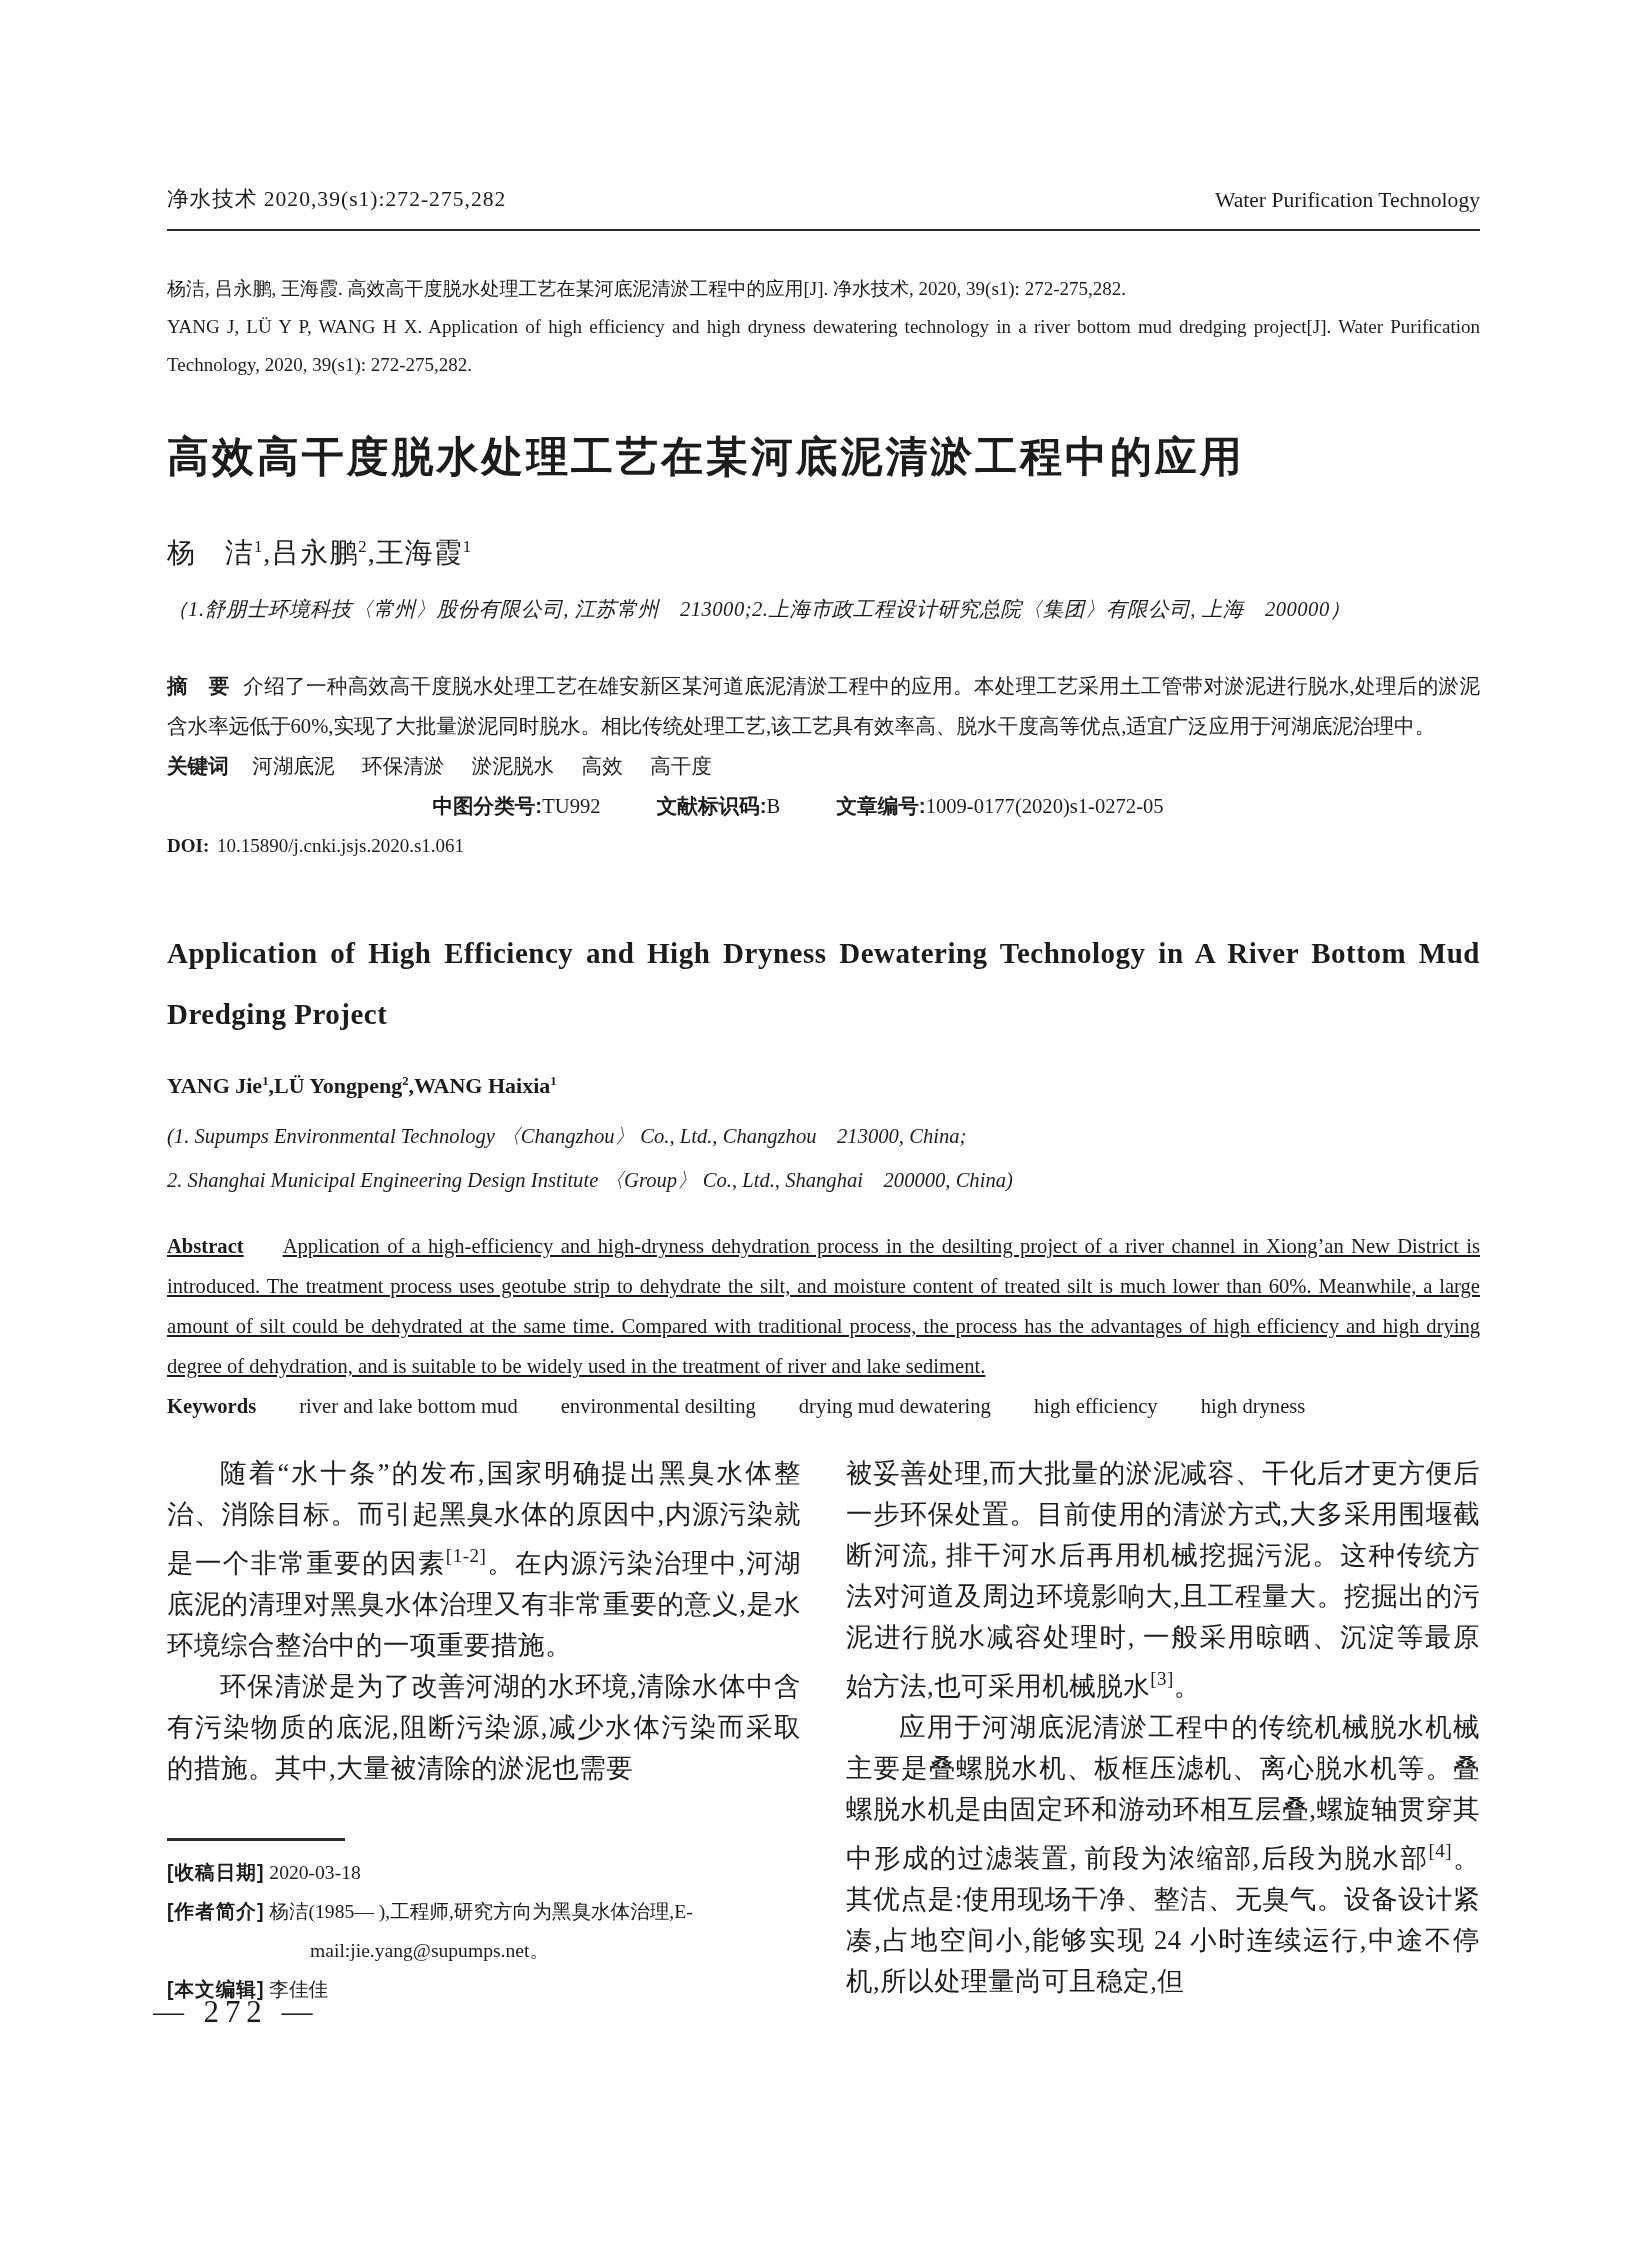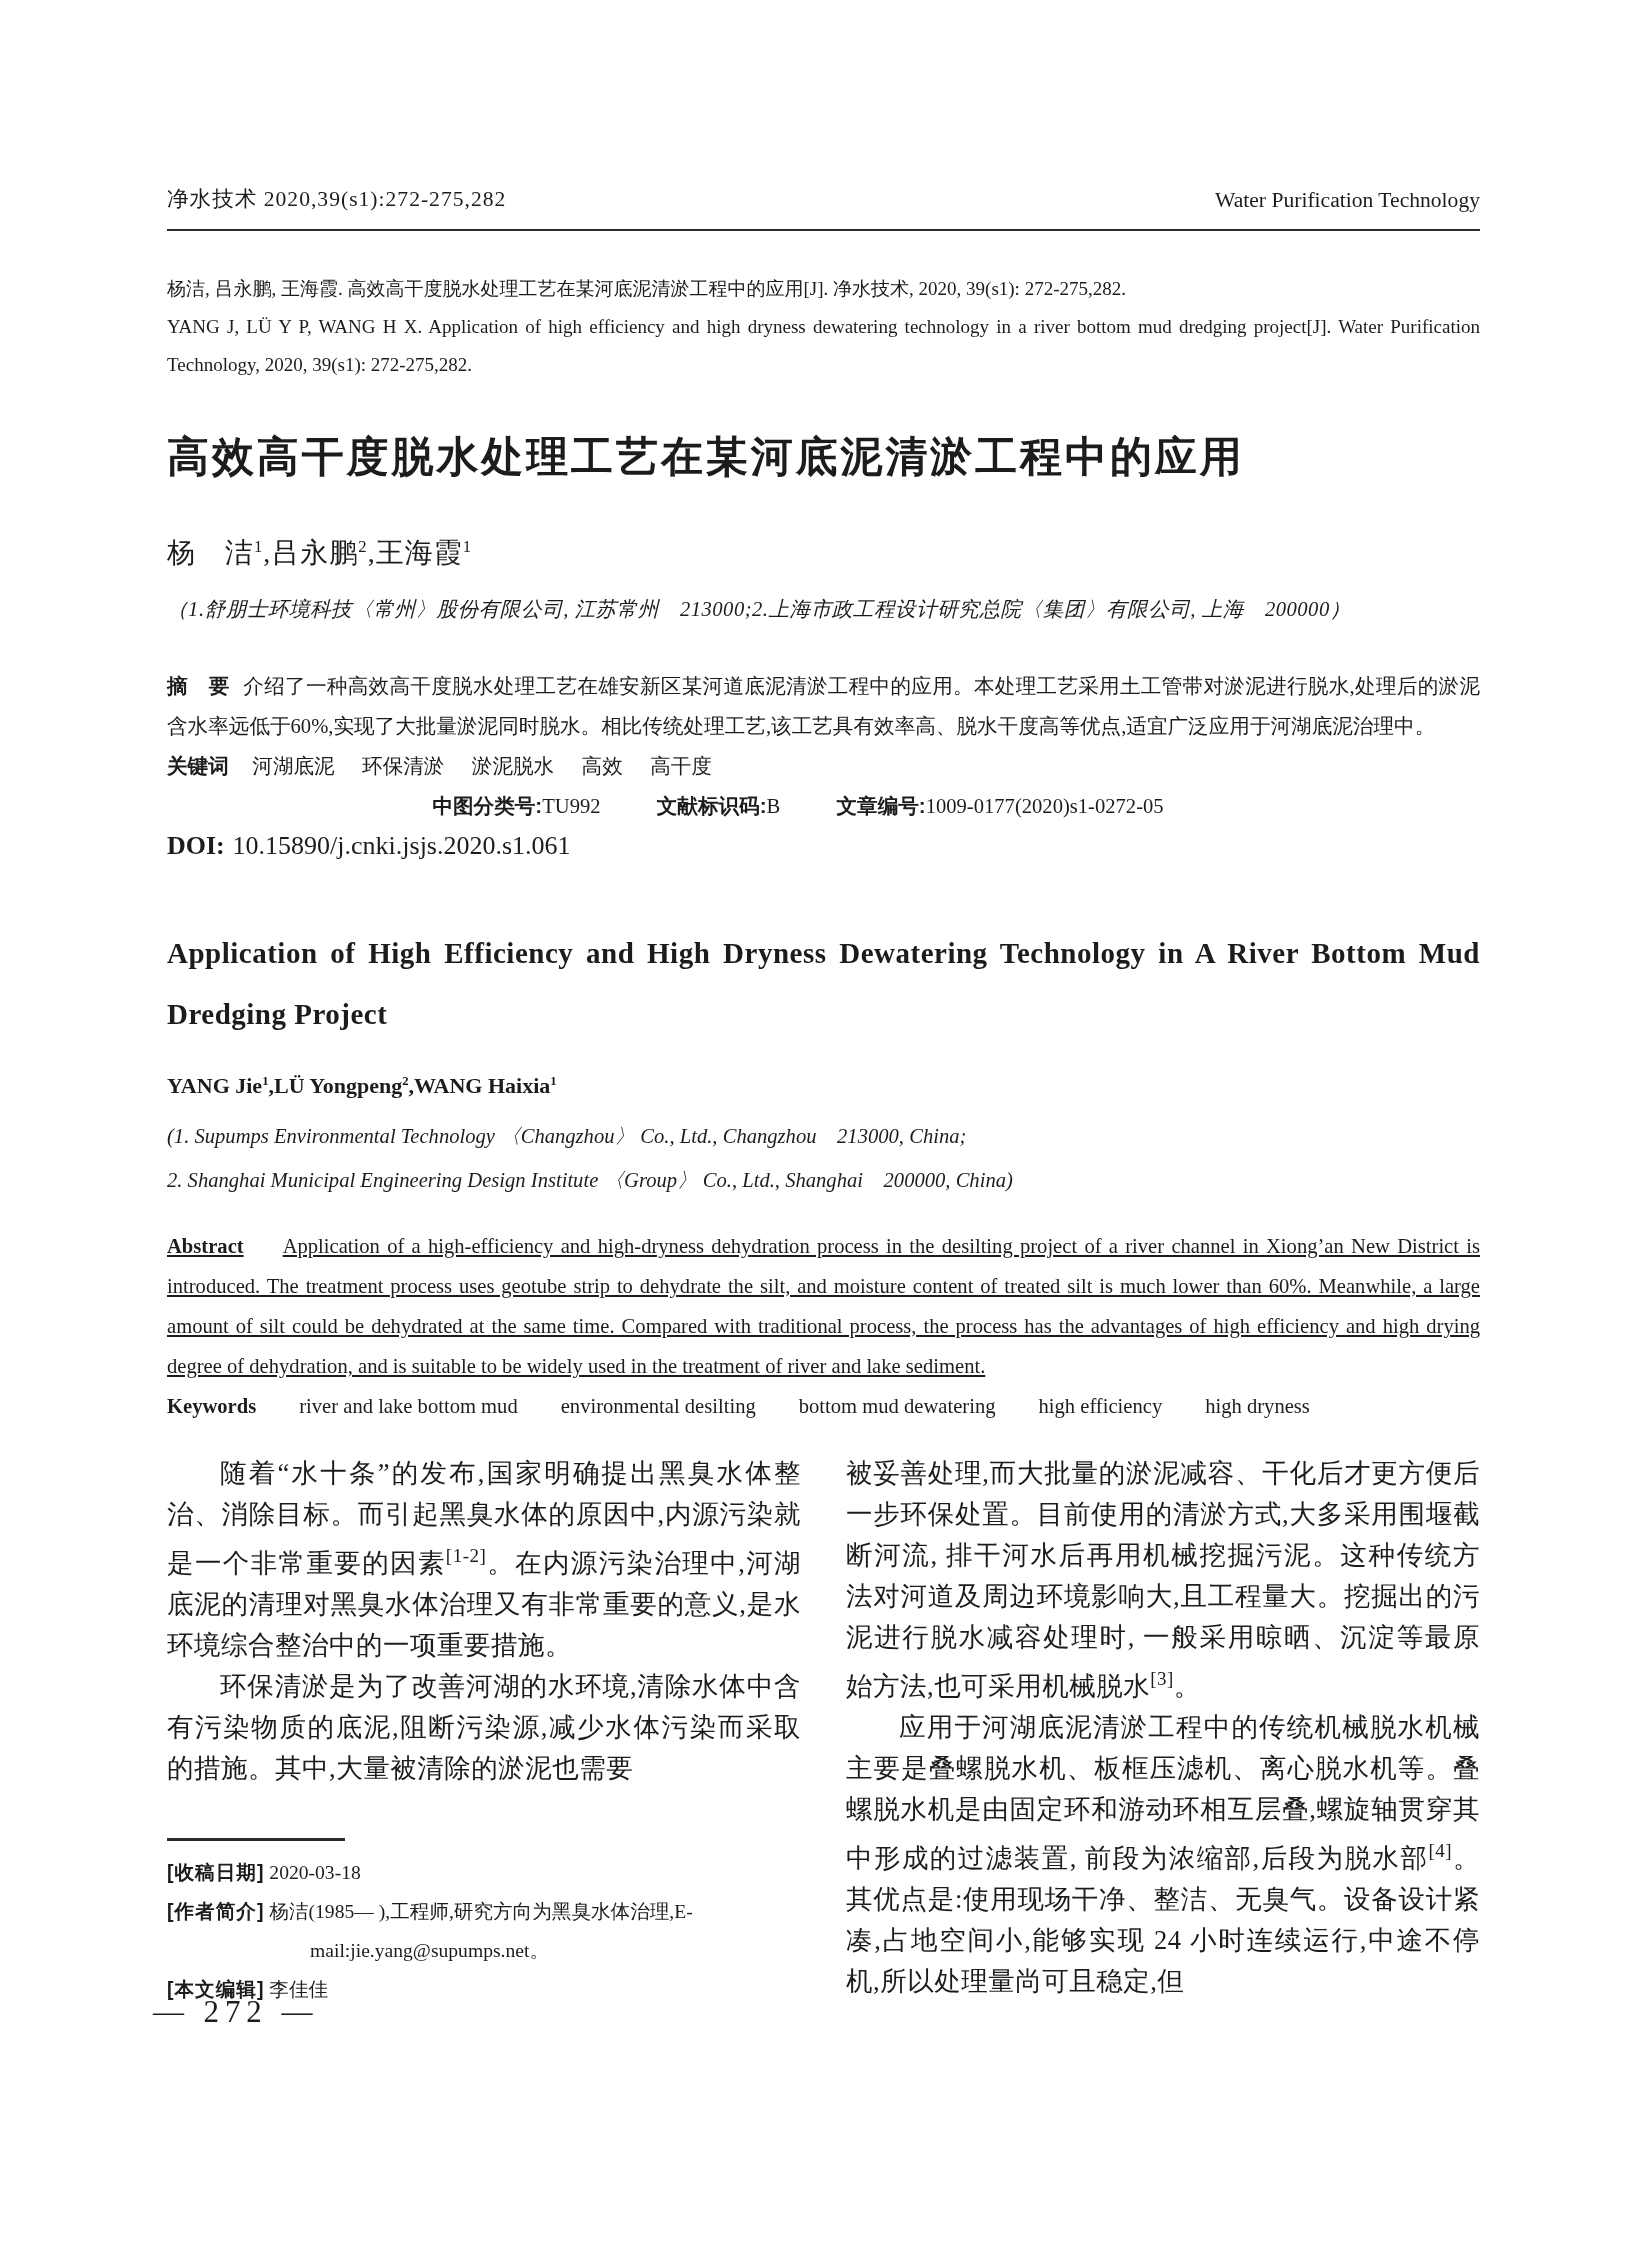--- a/index.html
+++ b/index.html
@@ -42,21 +42,21 @@
   .label-hei{
     font-family:"Liberation Sans","DejaVu Sans",sans-serif;
     font-weight:bold;
   }
   .abstract-cn .label-hei{margin-right:13.7px;}
   .keywords-cn{margin-top:0;font-size:20.6px;line-height:40px;}
   .keywords-cn .kw{margin-right:27.4px;}
   .keywords-cn .label-hei{margin-right:23.5px;}
   .meta-line{font-size:20.6px;line-height:40px;text-align:center;}
   .meta-line .group{margin-right:51px;}
-  .doi-line{font-size:26px;line-height:40px;}
+  .doi-line{font-size:19px;line-height:40px;}
   .doi-line .doi-label{font-weight:bold;margin-right:7.8px;}
   
   .title-en{
     margin:57px 0 0 0;
     font-size:29px;line-height:61px;
     font-weight:bold;
     text-align:justify;
     letter-spacing:0.5px;
   }
   .authors-en{margin-top:27.4px;font-size:22px;font-weight:bold;}
@@ -141,21 +141,21 @@
   <div class="affiliation-en">
     <p>(1. Supumps Environmental Technology 〈Changzhou〉 Co., Ltd., Changzhou　213000, China;</p>
     <p>2. Shanghai Municipal Engineering Design Institute 〈Group〉 Co., Ltd., Shanghai　200000, China)</p>
   </div>
 
   <div class="abstract-en">
     <span class="label-en">Abstract</span><span>Application of a high-efficiency and high-dryness dehydration process in the desilting project of a river channel in Xiong’an New District is introduced. The treatment process uses geotube strip to dehydrate the silt, and moisture content of treated silt is much lower than 60%. Meanwhile, a large amount of silt could be dehydrated at the same time. Compared with traditional process, the process has the advantages of high efficiency and high drying degree of dehydration, and is suitable to be widely used in the treatment of river and lake sediment.</span>
   </div>
 
   <div class="keywords-en">
-    <span class="label-en">Keywords</span><span class="kw">river and lake bottom mud</span><span class="kw">environmental desilting</span><span class="kw">bottom mud dewatering</span><span class="kw">high efficiency</span><span class="kw">high dryness</span>
+    <span class="label-en">Keywords</span><span class="kw">river and lake bottom mud</span><span class="kw">environmental desilting</span><span class="kw">drying mud dewatering</span><span class="kw">high efficiency</span><span class="kw">high dryness</span>
   </div>
 
   <div class="columns">
     <div class="col">
       <p class="indent"><span>随着“水十条”的发布,国家明确提出黑臭水体整治、消除目标。而引起黑臭水体的原因中,内源污染就是一个非常重要的因素</span><sup>[1-2]</sup><span>。在内源污染治理中,河湖底泥的清理对黑臭水体治理又有非常重要的意义,是水环境综合整治中的一项重要措施。</span></p>
       <p class="indent"><span>环保清淤是为了改善河湖的水环境,清除水体中含有污染物质的底泥,阻断污染源,减少水体污染而采取的措施。其中,大量被清除的淤泥也需要</span></p>
 
       <div class="footnote">
         <div class="fn-rule"></div>
         <p><span class="label-hei">[收稿日期]</span> <span>2020-03-18</span></p>

